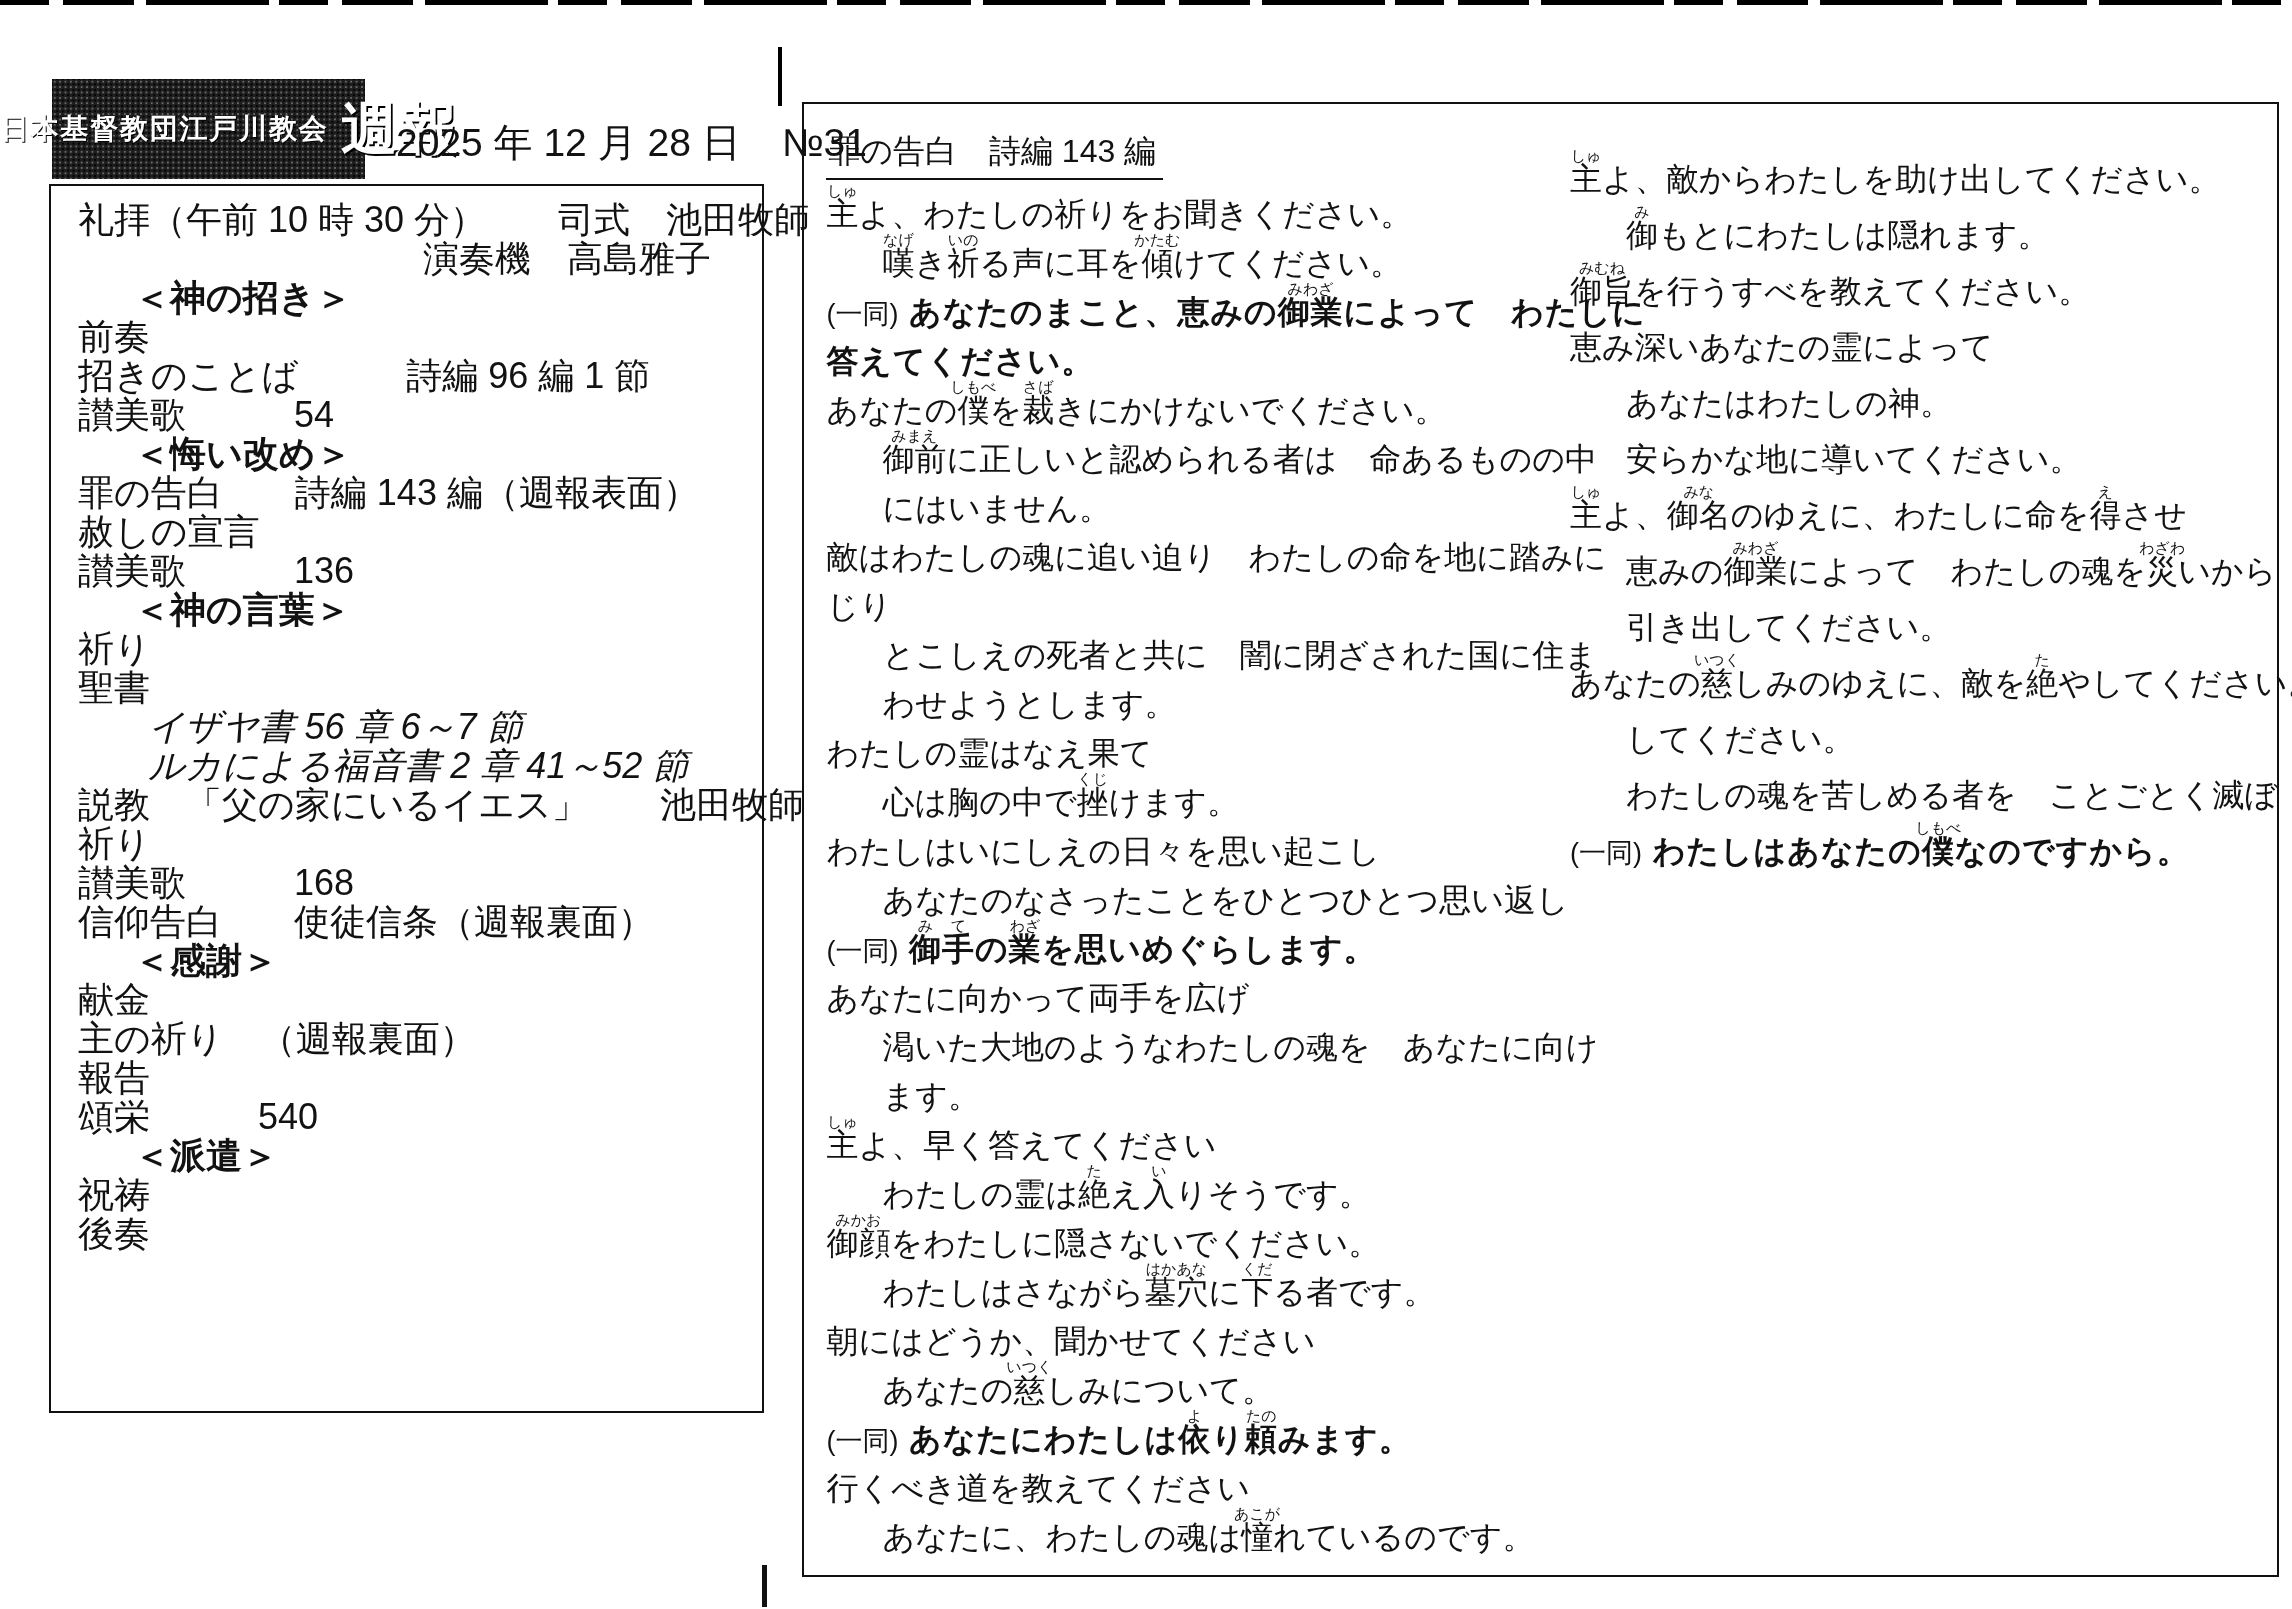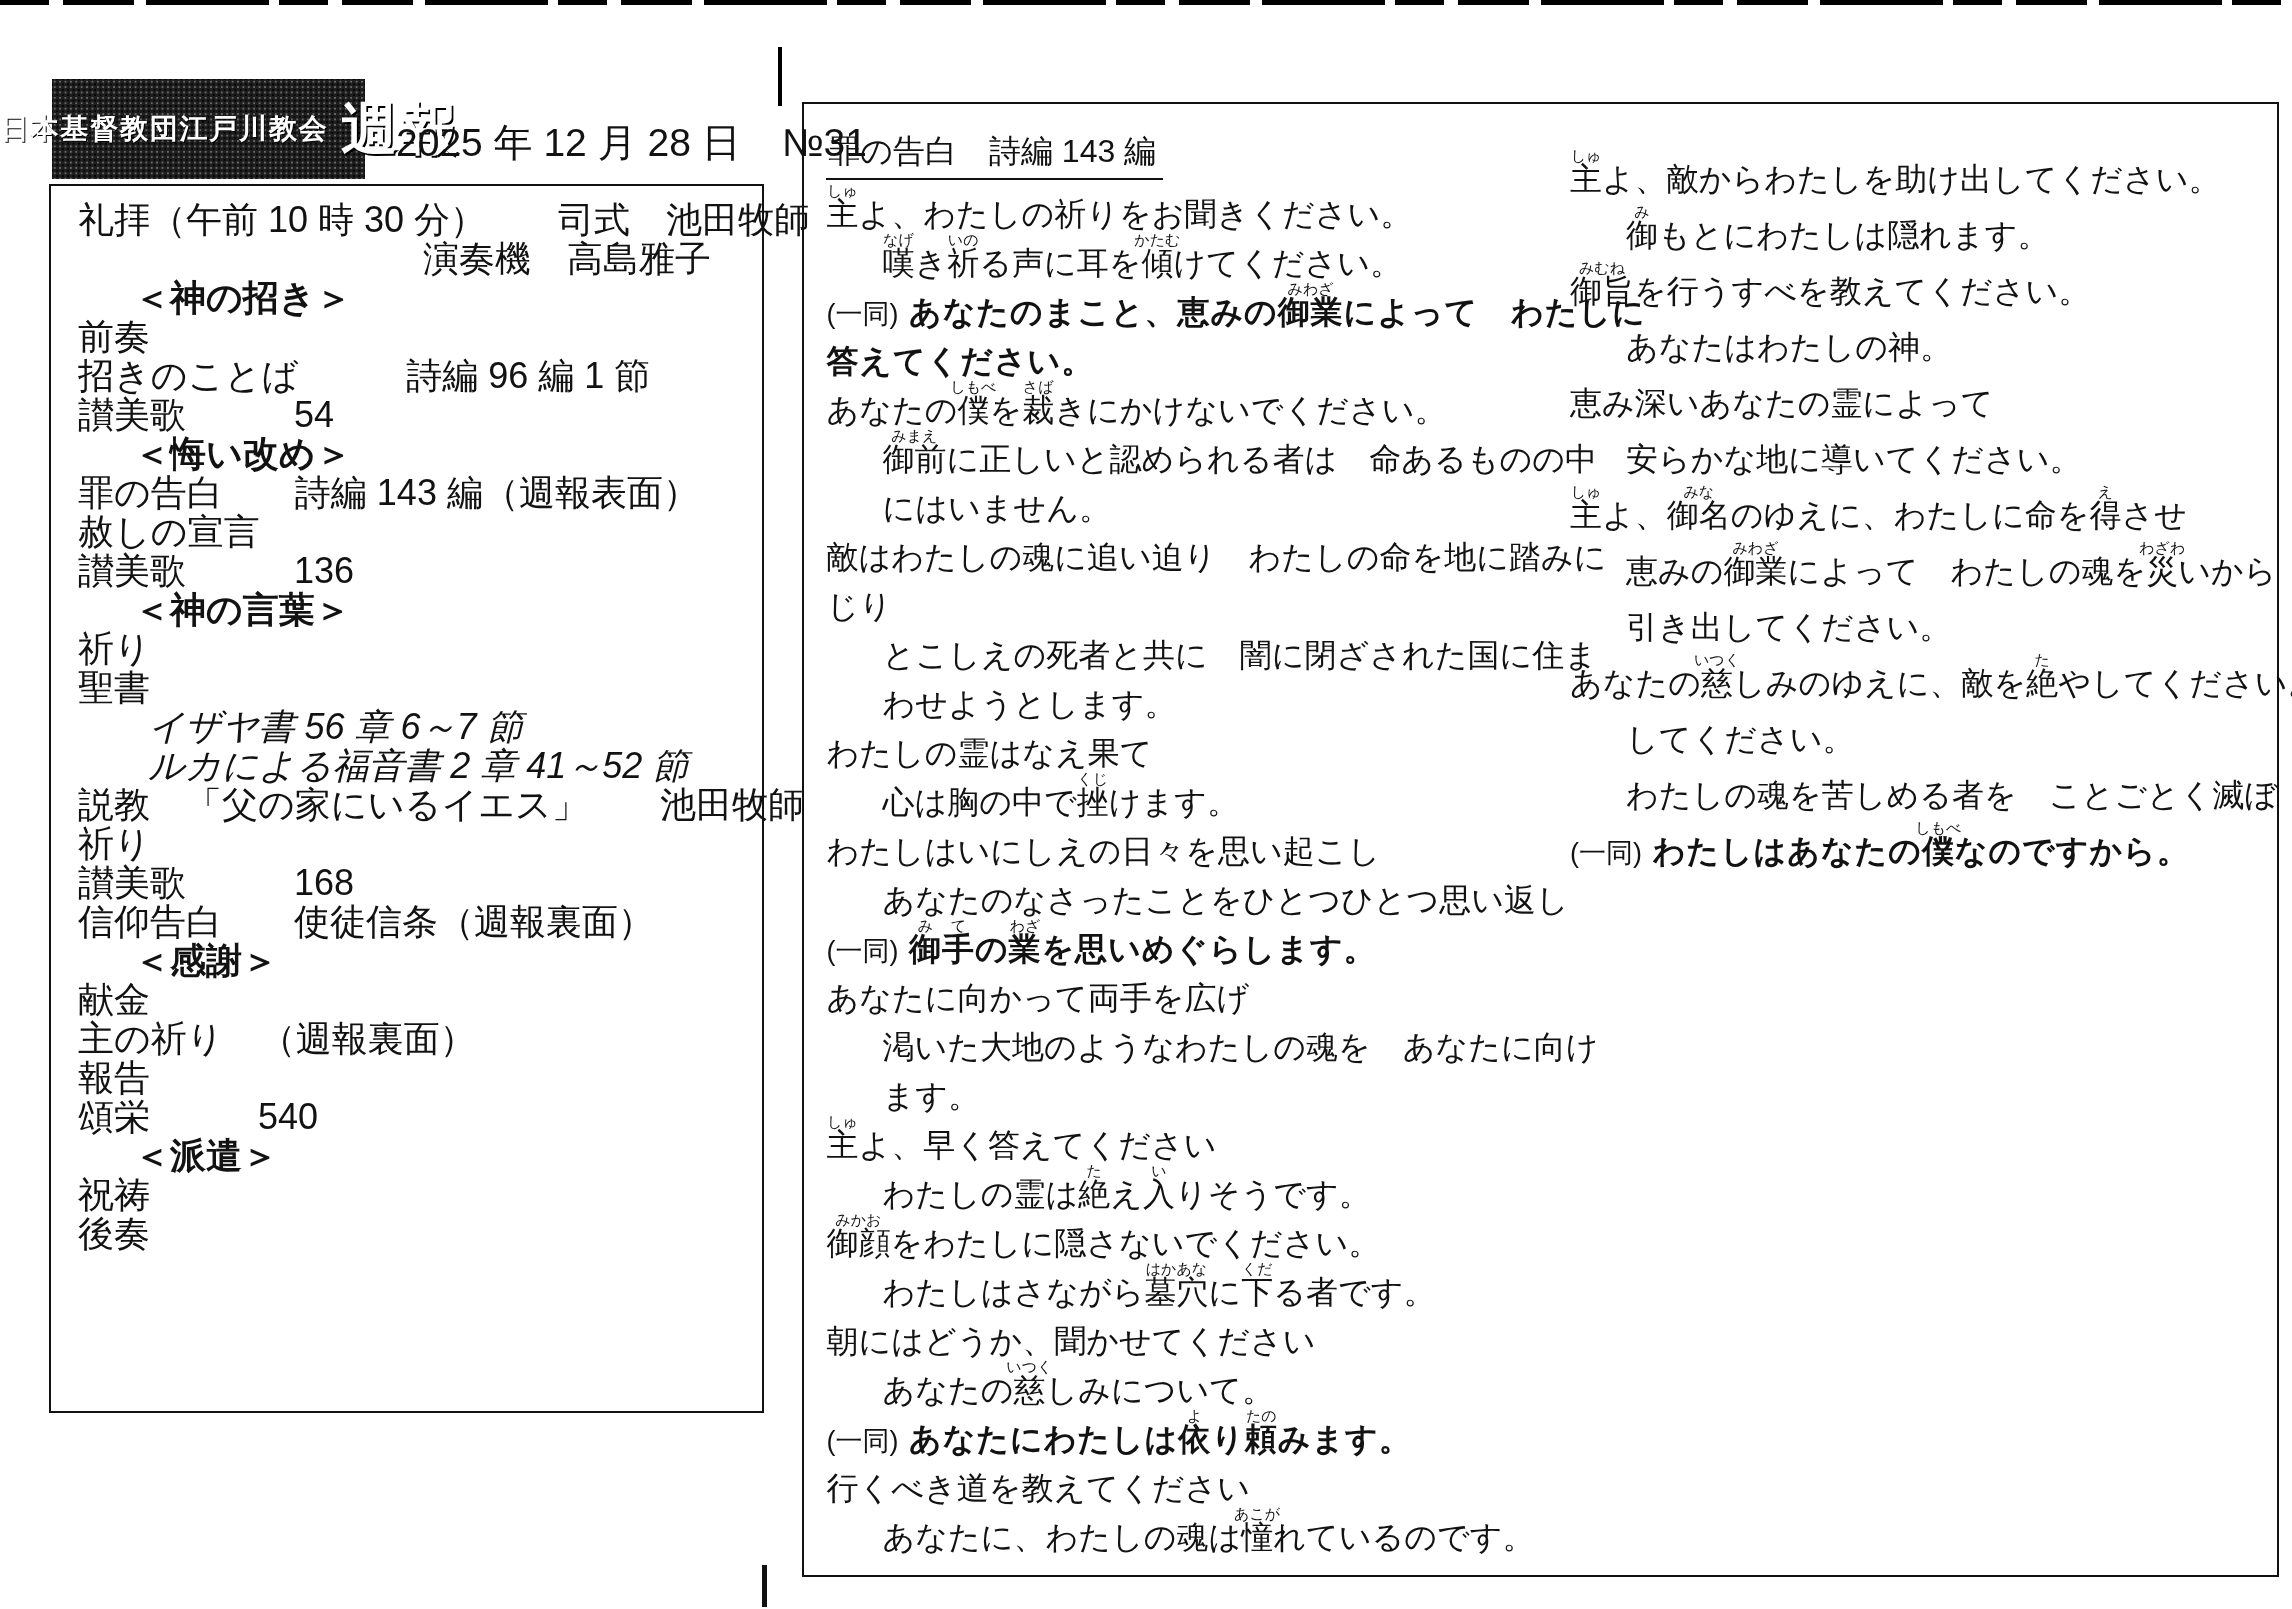--- a/index.html
+++ b/index.html
@@ -158,22 +158,22 @@
           <div class="tline ind"><span class="txt">あなたの<span class="rb">慈<span class="rt">いつく</span></span>しみについて。</span></div>
           <div class="tline bold"><span class="resp">(一同)</span><span class="txt">あなたにわたしは<span class="rb">依<span class="rt">よ</span></span>り<span class="rb">頼<span class="rt">たの</span></span>みます。</span></div>
           <div class="tline"><span class="txt">行くべき道を教えてください</span></div>
           <div class="tline ind"><span class="txt">あなたに、わたしの魂は<span class="rb">憧<span class="rt">あこが</span></span>れているのです。</span></div>
         </div>
     </div>
     <div class="conf-col col2">
         <div class="tline"><span class="txt"><span class="rb">主<span class="rt">しゅ</span></span>よ、敵からわたしを助け出してください。</span></div>
         <div class="tline ind"><span class="txt"><span class="rb">御<span class="rt">み</span></span>もとにわたしは隠れます。</span></div>
         <div class="tline"><span class="txt"><span class="rb">御旨<span class="rt">みむね</span></span>を行うすべを教えてください。</span></div>
+        <div class="tline"><span class="txt">恵み深いあなたの霊によって</span></div>
         <div class="tline ind"><span class="txt">あなたはわたしの神。</span></div>
-        <div class="tline"><span class="txt">恵み深いあなたの霊によって</span></div>
         <div class="tline ind"><span class="txt">安らかな地に導いてください。</span></div>
         <div class="tline"><span class="txt"><span class="rb">主<span class="rt">しゅ</span></span>よ、<span class="rb">御名<span class="rt">みな</span></span>のゆえに、わたしに命を<span class="rb">得<span class="rt">え</span></span>させ</span></div>
         <div class="tline ind"><span class="txt">恵みの<span class="rb">御業<span class="rt">みわざ</span></span>によって　わたしの魂を<span class="rb">災<span class="rt">わざわ</span></span>いから</span></div>
         <div class="tline ind"><span class="txt">引き出してください。</span></div>
         <div class="tline"><span class="txt">あなたの<span class="rb">慈<span class="rt">いつく</span></span>しみのゆえに、敵を<span class="rb">絶<span class="rt">た</span></span>やしてください。</span></div>
         <div class="tline ind"><span class="txt">してください。</span></div>
         <div class="tline ind"><span class="txt">わたしの魂を苦しめる者を　ことごとく滅ぼ</span></div>
         <div class="tline bold"><span class="resp">(一同)</span><span class="txt">わたしはあなたの<span class="rb">僕<span class="rt">しもべ</span></span>なのですから。</span></div>
       </div>
   </div>

